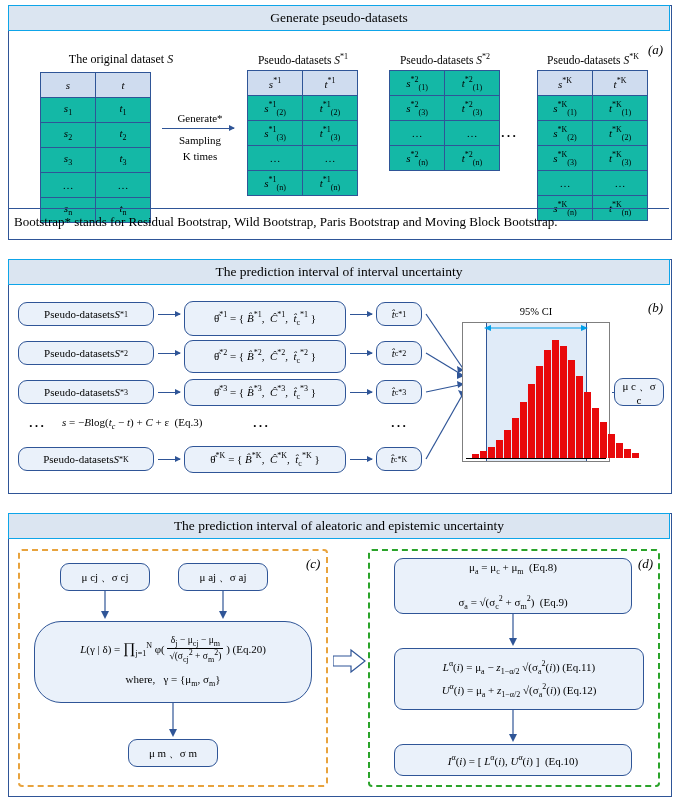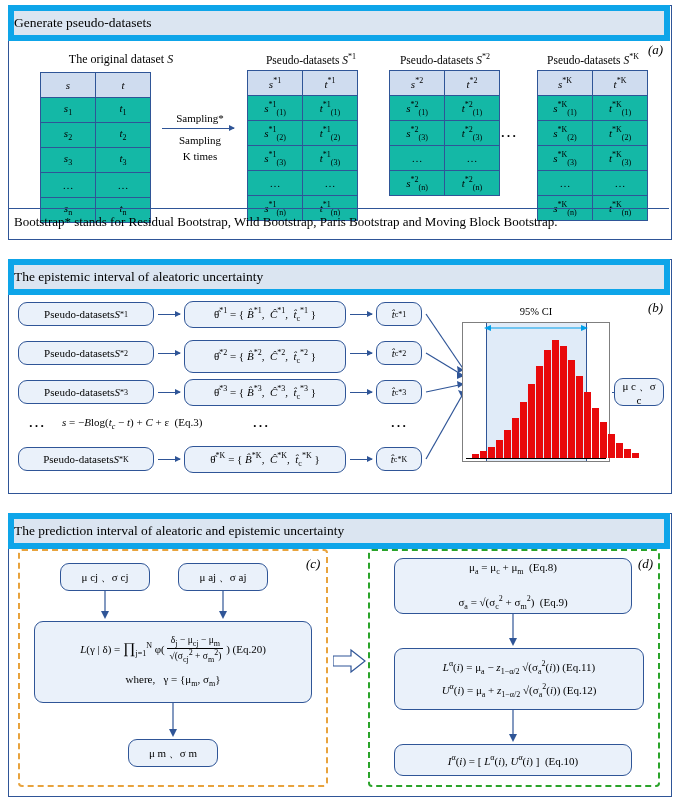--- a/index.html
+++ b/index.html
@@ -11,22 +11,22 @@
     position:relative;
     overflow:hidden;
   }
   .panel{
     position:absolute;
     border:1px solid #2f5597;
     background:#ffffff;
   }
   .bannertitle{
     background:#dbe5f1;
-    border:6px solid #0ea5e9;
-    text-align:left;
+    border:1px solid #0ea5e9;
+    text-align:center;
     font-size:13.5px;
     padding:4px 0;
     box-sizing:border-box;
   }
   .sec-label{
     position:absolute;
     font-size:13px;
     font-style:italic;
   }
   table.dt{
@@ -127,38 +127,34 @@
         <td>…</td>
       </tr>
   <tr>
         <td><i>s</i><span class="sub">n</span></td>
         <td><i>t</i><span class="sub">n</span></td>
       </tr>
 </tbody>
   </table>
 
 <div class="arrow" style="left:162px;top:128px;width:72px;"></div>
-<div class="txt" style="left:160px;top:112px;width:80px;text-align:center;">Sampling*</div>
+<div class="txt" style="left:160px;top:112px;width:80px;text-align:center;">Generate*</div>
 <div class="txt" style="left:160px;top:134px;width:80px;text-align:center;">Sampling</div>
 <div class="txt" style="left:160px;top:150px;width:80px;text-align:center;">K times</div>
 
-<div class="txt" style="left:248px;top:52px;width:126px;text-align:center;font-size:11.5px;">
+<div class="txt" style="left:240px;top:52px;width:126px;text-align:center;font-size:11.5px;">
   Pseudo-datasets <i>S</i><span class="sup">*1</span>
 </div>
 <table class="dt" style="position:absolute;left:247px;top:70px;">
   <tbody>
       <tr>
         <td class="hdr"><i>s</i><span class="sup">*1</span></td>
         <td class="hdr"><i>t</i><span class="sup">*1</span></td>
       </tr>
   <tr>
-        <td><i>s</i><span class="sup">*1</span><span class="sub">(1)</span></td>
-        <td><i>t</i><span class="sup">*1</span><span class="sub">(1)</span></td>
-      </tr>
-  <tr>
         <td><i>s</i><span class="sup">*1</span><span class="sub">(2)</span></td>
         <td><i>t</i><span class="sup">*1</span><span class="sub">(2)</span></td>
       </tr>
   <tr>
         <td><i>s</i><span class="sup">*1</span><span class="sub">(3)</span></td>
         <td><i>t</i><span class="sup">*1</span><span class="sub">(3)</span></td>
       </tr>
   <tr>
         <td>…</td>
         <td>…</td>
@@ -168,24 +164,20 @@
         <td><i>t</i><span class="sup">*1</span><span class="sub">(n)</span></td>
       </tr>
 </tbody>
   </table>
 
 <div class="txt" style="left:382px;top:52px;width:126px;text-align:center;font-size:11.5px;">
   Pseudo-datasets <i>S</i><span class="sup">*2</span>
 </div>
 <table class="dt" style="position:absolute;left:389px;top:70px;">
   <tbody>
-      <tr>
-        <td class="hdr"><i>s</i><span class="sup">*2</span></td>
-        <td class="hdr"><i>t</i><span class="sup">*2</span></td>
-      </tr>
   <tr>
         <td><i>s</i><span class="sup">*2</span><span class="sub">(1)</span></td>
         <td><i>t</i><span class="sup">*2</span><span class="sub">(1)</span></td>
       </tr>
   <tr>
         <td><i>s</i><span class="sup">*2</span><span class="sub">(3)</span></td>
         <td><i>t</i><span class="sup">*2</span><span class="sub">(3)</span></td>
       </tr>
   <tr>
         <td>…</td>
@@ -229,28 +221,28 @@
         <td><i>s</i><span class="sup">*K</span><span class="sub">(n)</span></td>
         <td><i>t</i><span class="sup">*K</span><span class="sub">(n)</span></td>
       </tr>
 </tbody>
   </table>
 
 <div class="hline" style="left:9px;top:208px;width:660px;background:#2f5597;"></div>
 <div class="note" style="left:14px;top:214px;width:650px;font-size:13px;">Bootstrap* stands for Residual Bootstrap, Wild Bootstrap, Paris Bootstrap and Moving Block Bootstrap.</div>
 
 <div class="panel" style="left:8px;top:259px;width:662px;height:233px;"></div>
-<div class="bannertitle" style="position:absolute;left:8px;top:259px;width:662px;">The epistemic interval of  aleatoric uncertainty</div>
+<div class="bannertitle" style="position:absolute;left:8px;top:259px;width:662px;">The prediction interval of  interval uncertainty</div>
 <div class="sec-label" style="left:648px;top:300px;">(b)</div>
 
 <div class="rbox" style="position:absolute;left:18px;top:302px;width:136px;height:24px;">
   Pseudo-datasets <i>S</i><span class="sup">*1</span>
 </div>
 <div class="arrow" style="left:158px;top:314px;width:22px;"></div>
-<div class="plainbox" style="position:absolute;left:184px;top:301px;width:162px;height:27px;background:#eaf1fa;border-radius:9px;">
+<div class="plainbox" style="position:absolute;left:184px;top:301px;width:162px;height:35px;background:#eaf1fa;border-radius:9px;">
   <span>θ̂<span class="sup">*1</span> = { <i>B̂</i><span class="sup">*1</span>, &nbsp;<i>Ĉ</i><span class="sup">*1</span>, &nbsp;<i>t̂</i><span class="sub">c</span><span class="sup">*1</span> }</span>
 </div>
 <div class="arrow" style="left:350px;top:314px;width:22px;"></div>
 <div class="rbox" style="position:absolute;left:376px;top:302px;width:46px;height:24px;">
   <i>t̂</i>
     <span class="sub">c</span>
     <span class="sup">*1</span>
 </div>
 
 <div class="rbox" style="position:absolute;left:18px;top:341px;width:136px;height:24px;">
@@ -360,21 +352,21 @@
 <div class="rbox" style="position:absolute;left:60px;top:563px;width:90px;height:28px;">μ cj 、σ cj</div>
 <div class="rbox" style="position:absolute;left:178px;top:563px;width:90px;height:28px;">μ aj 、σ aj</div>
 
 <svg style="position:absolute;left:58px;top:591px;width:220px;height:30px;">
   <line x1="47" y1="0" x2="47" y2="22" stroke="#2f5597" stroke-width="1.2"></line>
   <polygon points="47,28 43,20 51,20" fill="#2f5597"></polygon>
   <line x1="165" y1="0" x2="165" y2="22" stroke="#2f5597" stroke-width="1.2"></line>
   <polygon points="165,28 161,20 169,20" fill="#2f5597"></polygon>
 </svg>
 
-<div class="mathbox" style="position:absolute;left:34px;top:621px;width:278px;height:82px;flex-direction:column;">
+<div class="mathbox" style="position:absolute;left:34px;top:621px;width:278px;height:82px;flex-direction:column;border-radius:27px;">
   <div style="font-size:11px;">
     <i>L</i>(γ | δ) = <span style="font-size:15px;">∏</span><span class="sub" style="font-size:8px;">j=1</span><span class="sup" style="font-size:8px;">N</span>
     φ( <span class="frac"><span class="num">δ<span class="sub">j</span> − μ<span class="sub">cj</span> − μ<span class="sub">m</span></span><span class="den">√(σ<span class="sub">cj</span><span class="sup">2</span> + σ<span class="sub">m</span><span class="sup">2</span>)</span></span> )&nbsp;(Eq.20)
   </div>
   <div style="font-size:11px;margin-top:8px;">
     where, &nbsp; γ = {μ<span class="sub">m</span>, σ<span class="sub">m</span>}
   </div>
 </div>
 
 <svg style="position:absolute;left:158px;top:703px;width:30px;height:36px;">

